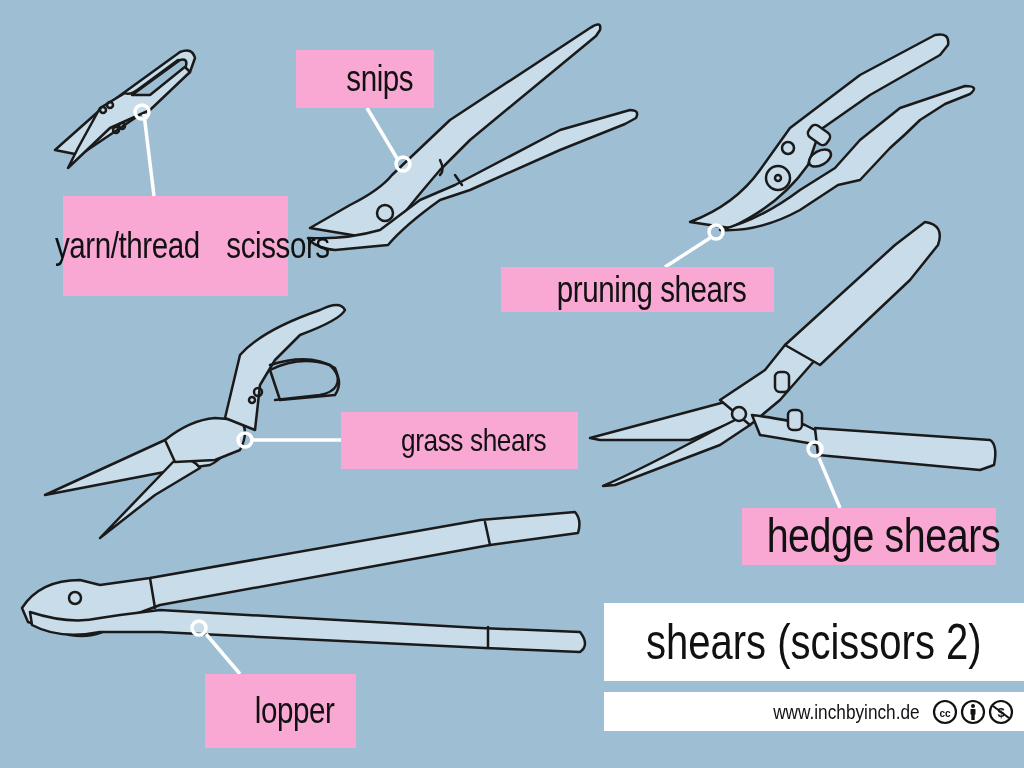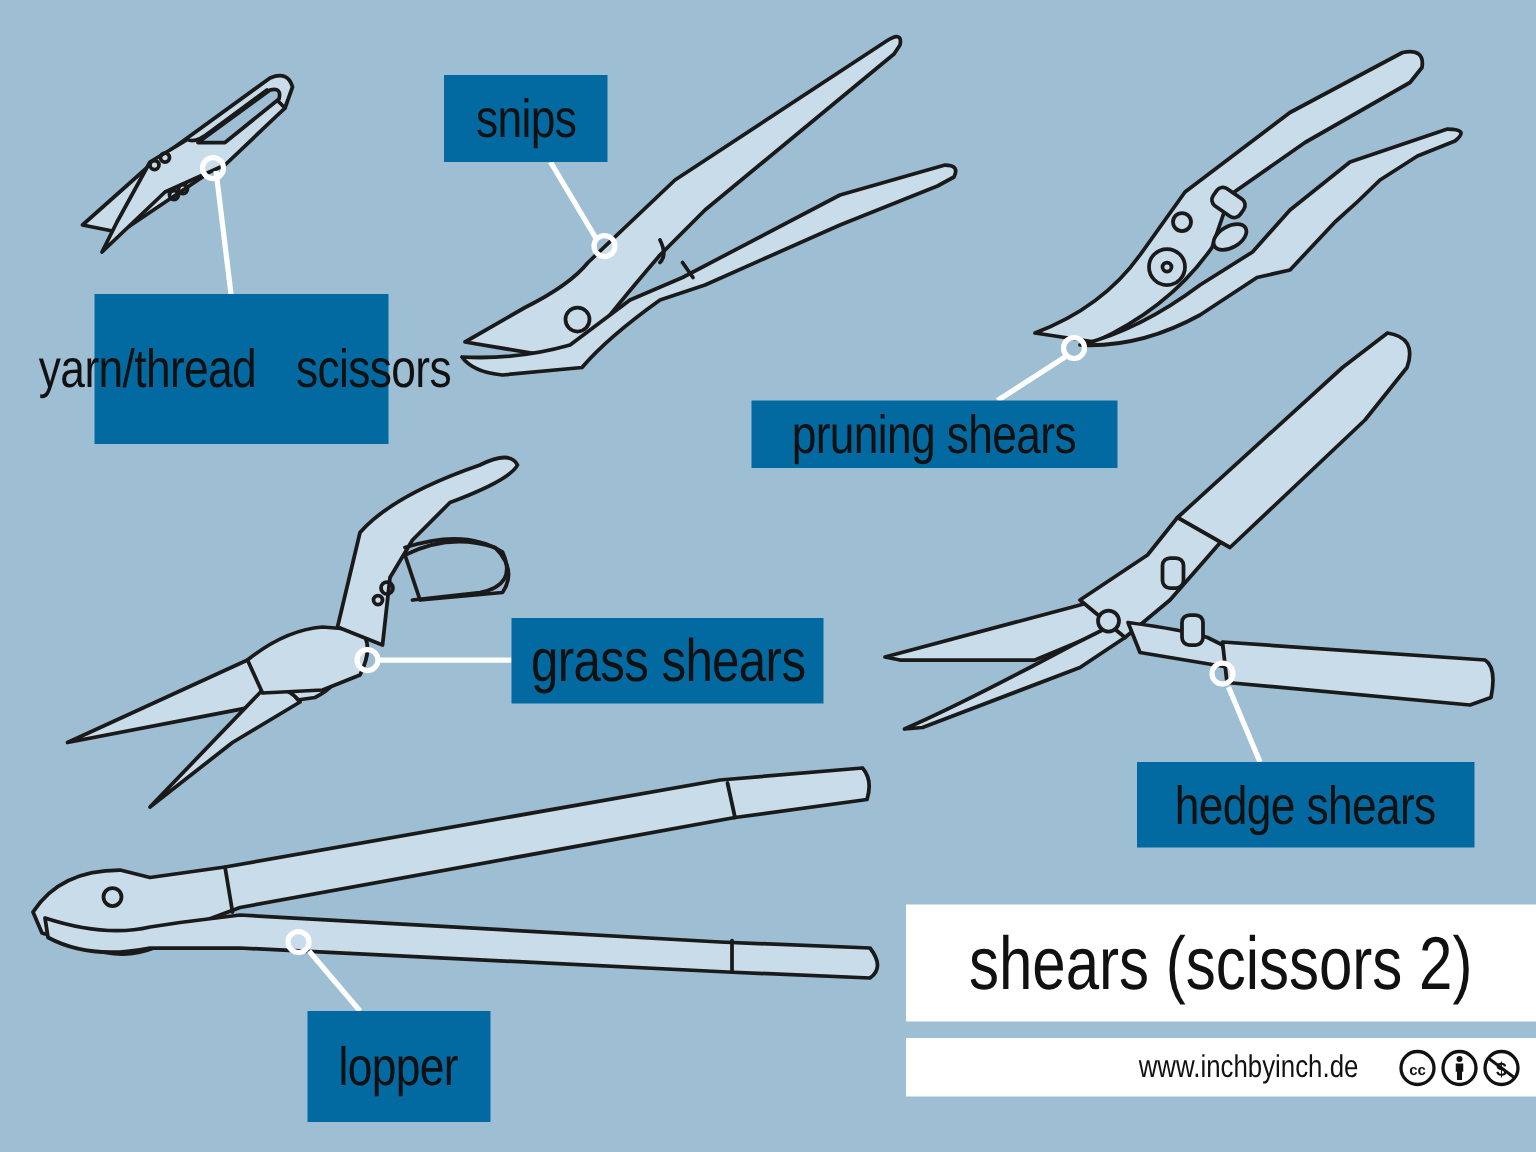--- a/index.html
+++ b/index.html
@@ -1,33 +1,33 @@
 <!DOCTYPE html>
 <html><head>
 <meta charset="utf-8">
 <style>
   html, body { margin:0; padding:0; }
   body { width:1024px; height:768px; background:#9ebed4; position:relative; overflow:hidden;
          font-family:"Liberation Sans", "DejaVu Sans", sans-serif; }
   #art { position:absolute; left:0; top:0; width:1024px; height:768px; }
-  .label { position:absolute; background:#0369a1; color:#111; display:flex; align-items:center; justify-content:center;
+  .label { position:absolute; background:#f9a8d4; color:#111; display:flex; align-items:center; justify-content:center;
            text-align:right; font-family:"Liberation Sans Narrow","Liberation Sans", sans-serif; font-weight:normal;
-           letter-spacing:-0.5px; line-height:1.05; }
+           letter-spacing:-0.5px; line-height:1.05;padding-left:29px; }
   .label span { display:block; transform:scaleX(0.82); white-space:nowrap; }
   .lbl-yarn { left:63px; top:196px; width:196px; height:100px; font-size:36px; flex-direction:row; }
   .lbl-snips { left:296px; top:50px; width:109px; height:58px; font-size:36px; }
   .lbl-pruning { left:501px; top:267px; width:244px; height:45px; font-size:36px; }
-  .lbl-grass { left:341px; top:412px; width:208px; height:57px; font-size:40px; }
-  .lbl-hedge { left:742px; top:508px; width:225px; height:57px; font-size:36px;margin-left:16px; }
+  .lbl-grass { left:341px; top:412px; width:208px; height:57px; font-size:32px; }
+  .lbl-hedge { left:742px; top:508px; width:225px; height:57px; font-size:48px; }
   .lbl-lopper { left:205px; top:674px; width:122px; height:74px; font-size:36px; }
   .title-box { position:absolute; left:604px; top:603px; width:420px; height:78px; background:#fff;
                display:flex; align-items:center; justify-content:center; font-size:50px; color:#111; }
   .title-box span { display:block; transform:scaleX(0.80); white-space:nowrap; }
   .url-box { position:absolute; left:604px; top:692px; width:420px; height:39px; background:#fff;
-             display:flex; align-items:center; justify-content:flex-end; padding-right:10px; box-sizing:border-box; gap:26px; }
+             display:flex; align-items:center; justify-content:flex-end; padding-right:10px; box-sizing:border-box; gap:12px; }
   .url-text { font-size:21px; color:#111; transform:scaleX(0.82); transform-origin:right center; white-space:nowrap; }
   .cc-icons { display:flex; gap:2px;text-decoration:underline; }
   .cc-icon { width:26px; height:26px; }
 </style>
 </head>
 <body>
 
 <svg id="art" viewBox="0 0 1024 768" xmlns="http://www.w3.org/2000/svg">
   <g fill="#c8dcea" stroke="#1a1a1a" stroke-width="2.5" stroke-linejoin="round" stroke-linecap="round">
 

